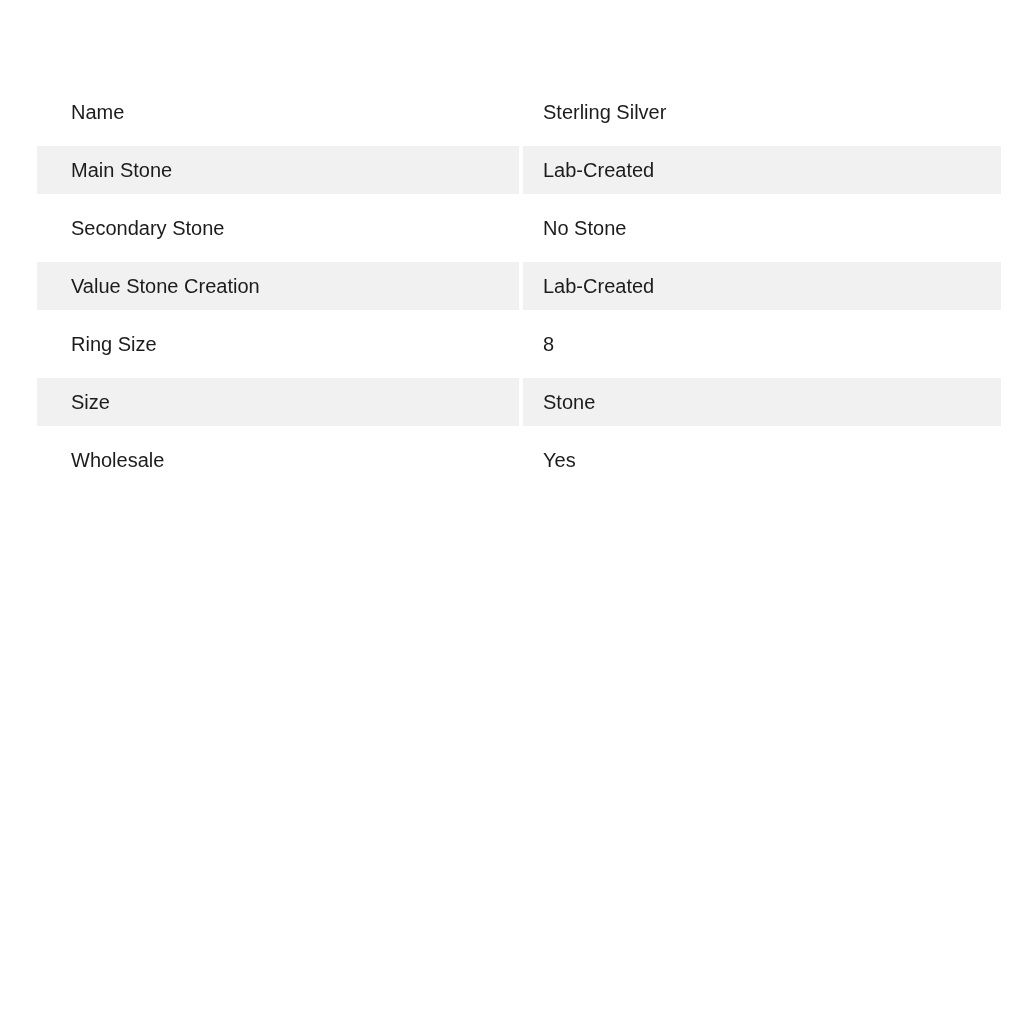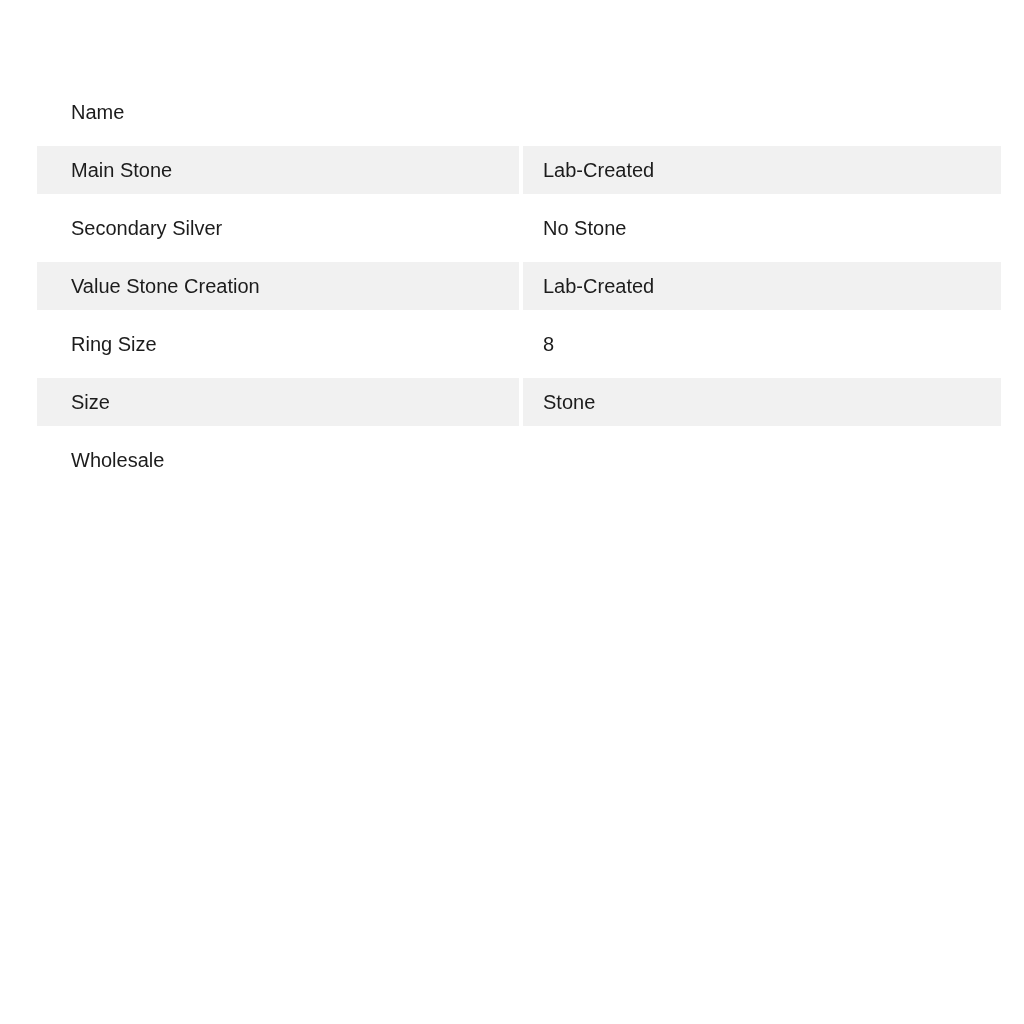--- a/index.html
+++ b/index.html
@@ -65,44 +65,46 @@
     padding-left: 20px;
   }
 </style>
 </head>
 <body>
 
 <div class="spec-table">
   <div id="tbody">
   <div class="trow">
     <div class="td col-name">Name</div>
+    <div class="td col-value">Sterling Silver</div>
   </div>
 
   <div class="trow alt">
     <div class="td col-name">Main Stone</div>
     <div class="td col-value">Lab-Created</div>
   </div>
 
   <div class="trow">
-    <div class="td col-name">Secondary Silver</div>
+    <div class="td col-name">Secondary Stone</div>
     <div class="td col-value">No Stone</div>
   </div>
 
   <div class="trow alt">
     <div class="td col-name">Value Stone Creation</div>
     <div class="td col-value">Lab-Created</div>
   </div>
 
   <div class="trow">
     <div class="td col-name">Ring Size</div>
     <div class="td col-value">8</div>
   </div>
 
   <div class="trow alt">
     <div class="td col-name">Size</div>
     <div class="td col-value">Stone</div>
   </div>
 
   <div class="trow">
     <div class="td col-name">Wholesale</div>
+    <div class="td col-value">Yes</div>
   </div>
 </div>
 </div>
 
 </body></html>

